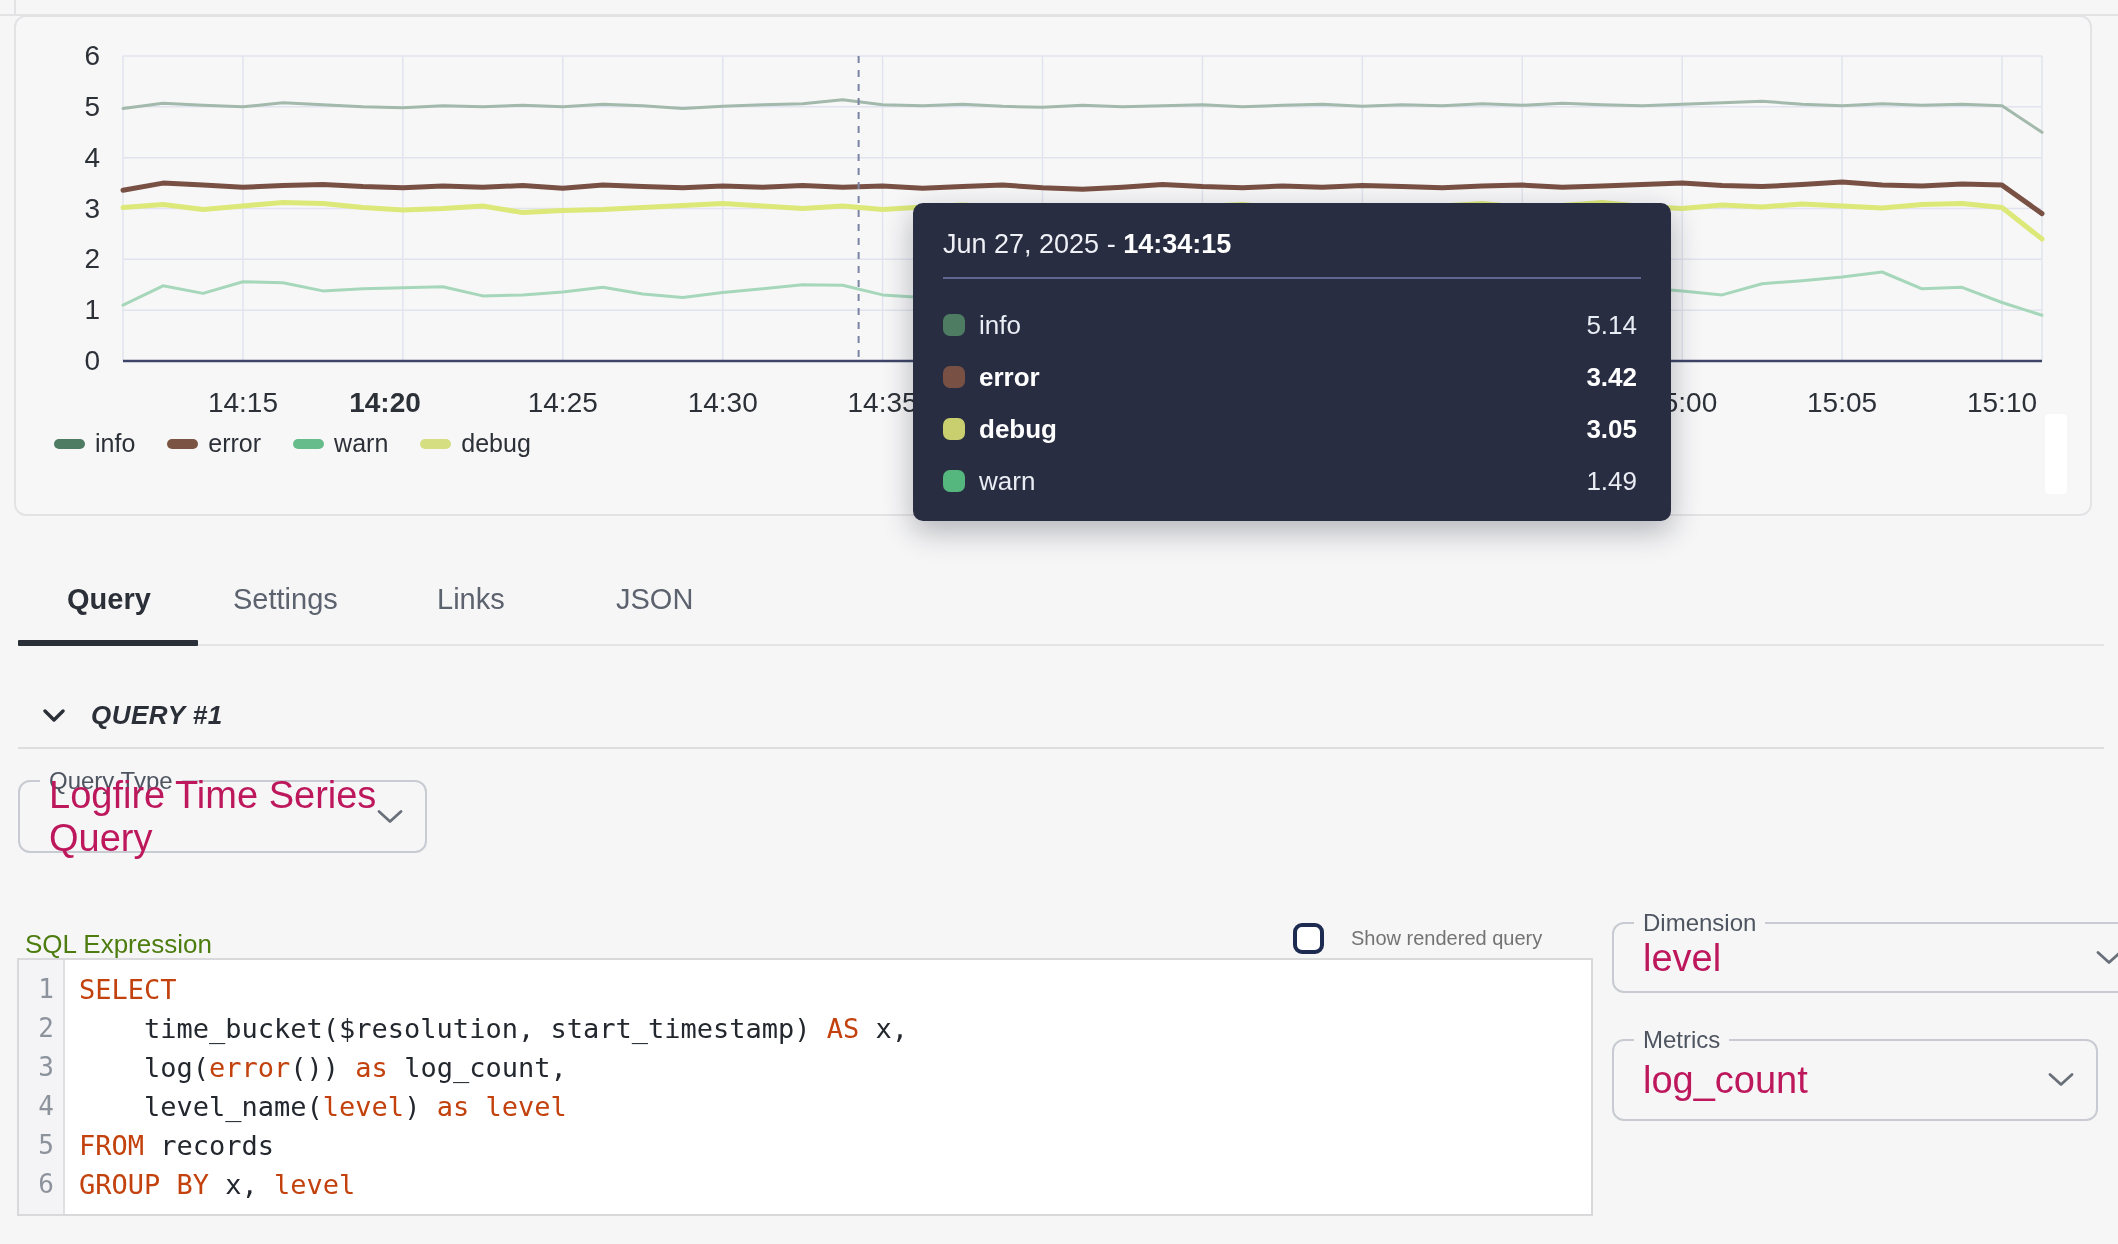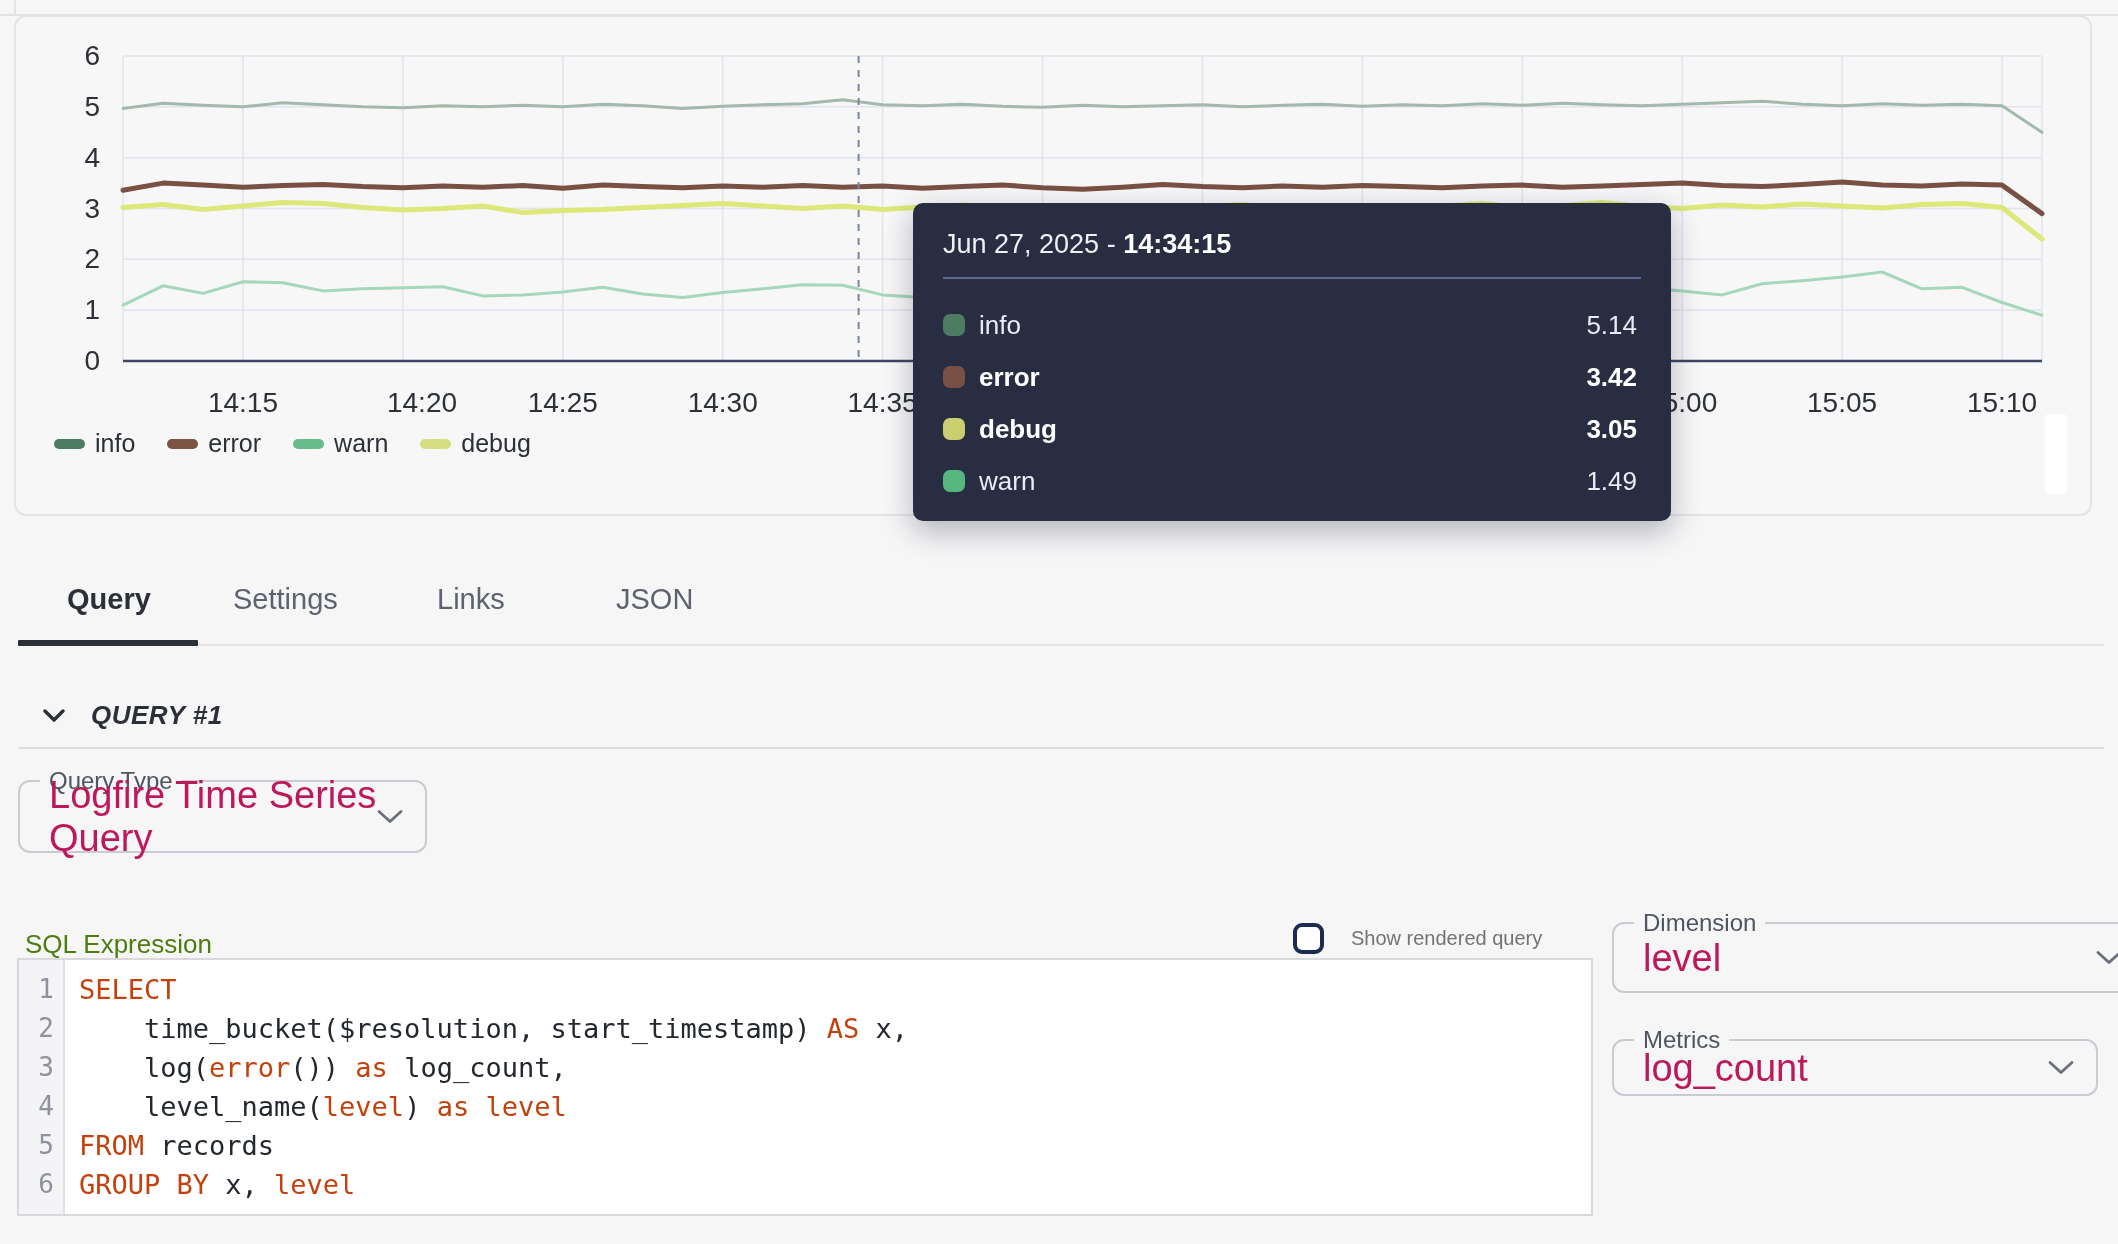--- a/index.html
+++ b/index.html
@@ -43,21 +43,21 @@
   #query-header { position:absolute; left:43px; top:700px; display:flex; align-items:center; gap:26px; cursor:pointer;font-style:italic; }
   #query-title { font-size:26px; font-weight:bold; color:#2b2f37; letter-spacing:.5px; }
   #query-divider { position:absolute; left:18px; top:747px; width:2086px; height:2px; background:#dedee1; }
 
   .fieldset { position:absolute; border:2px solid #c8cbd1; border-radius:12px; background:#f6f6f7; }
   .fieldset-legend { position:absolute; top:-14px; left:20px; padding:0 9px; background:#f6f6f7; font-size:24px; color:#4e5560; line-height:26px; }
   .fieldset-value { position:absolute; left:29px; top:50%; transform:translateY(-50%); font-size:38px; color:#be185d; }
   .fieldset-chevron { position:absolute; right:22px; top:50%; transform:translateY(-50%); }
   #query-type-box { left:18px; top:780px; width:409px; height:73px; }
   #dimension-box { left:1612px; top:922px; width:534px; height:71px; }
-  #metrics-box { left:1612px; top:1039px; width:486px; height:57px; }
+  #metrics-box { left:1612px; top:1039px; width:486px; height:82px; }
 
   
   #sql-label { position:absolute; left:25px; top:929px; font-size:26px; color:#4d7c0f; }
   #rendered-row { position:absolute; left:1293px; top:923px; display:flex; align-items:center; cursor:pointer; }
   #rendered-checkbox { width:31px; height:31px; border:4px solid #1d2b50; border-radius:9px; background:#ffffff; flex:none; }
   #rendered-label { margin-left:27px; font-size:20px; color:#737373; }
 
   #sql-editor { position:absolute; left:17px; top:958px; width:1576px; height:258px; background:#ffffff;
     border:2px solid #d9d9dc; display:flex; }
   #sql-gutter { width:46px; background:#f4f4f6; border-right:2px solid #e0e0e3; padding-top:10px; }
@@ -109,21 +109,21 @@
         <div class="ylabel" style="left: 40px; top: 330px;">0</div>
         <div class="ylabel" style="left: 40px; top: 279.167px;">1</div>
         <div class="ylabel" style="left: 40px; top: 228.333px;">2</div>
         <div class="ylabel" style="left: 40px; top: 177.5px;">3</div>
         <div class="ylabel" style="left: 40px; top: 126.667px;">4</div>
         <div class="ylabel" style="left: 40px; top: 75.8333px;">5</div>
         <div class="ylabel" style="left: 40px; top: 25px;">6</div>
       </div>
     <div id="xlabels">
         <div class="xlabel" style="left: 166.938px; top: 370px;">14:15</div>
-        <div class="xlabel" style="left: 346px; top: 370px;">14:20</div>
+        <div class="xlabel" style="left: 309px; top: 370px; font-weight: bold;">14:20</div>
         <div class="xlabel" style="left: 486.771px; top: 370px;">14:25</div>
         <div class="xlabel" style="left: 646.688px; top: 370px;">14:30</div>
         <div class="xlabel" style="left: 806.604px; top: 370px;">14:35</div>
         <div class="xlabel" style="left: 966.521px; top: 370px;">14:40</div>
         <div class="xlabel" style="left: 1126.44px; top: 370px;">14:45</div>
         <div class="xlabel" style="left: 1286.35px; top: 370px;">14:50</div>
         <div class="xlabel" style="left: 1446.27px; top: 370px;">14:55</div>
         <div class="xlabel" style="left: 1606.19px; top: 370px;">15:00</div>
         <div class="xlabel" style="left: 1766.1px; top: 370px;">15:05</div>
         <div class="xlabel" style="left: 1926.02px; top: 370px;">15:10</div>

